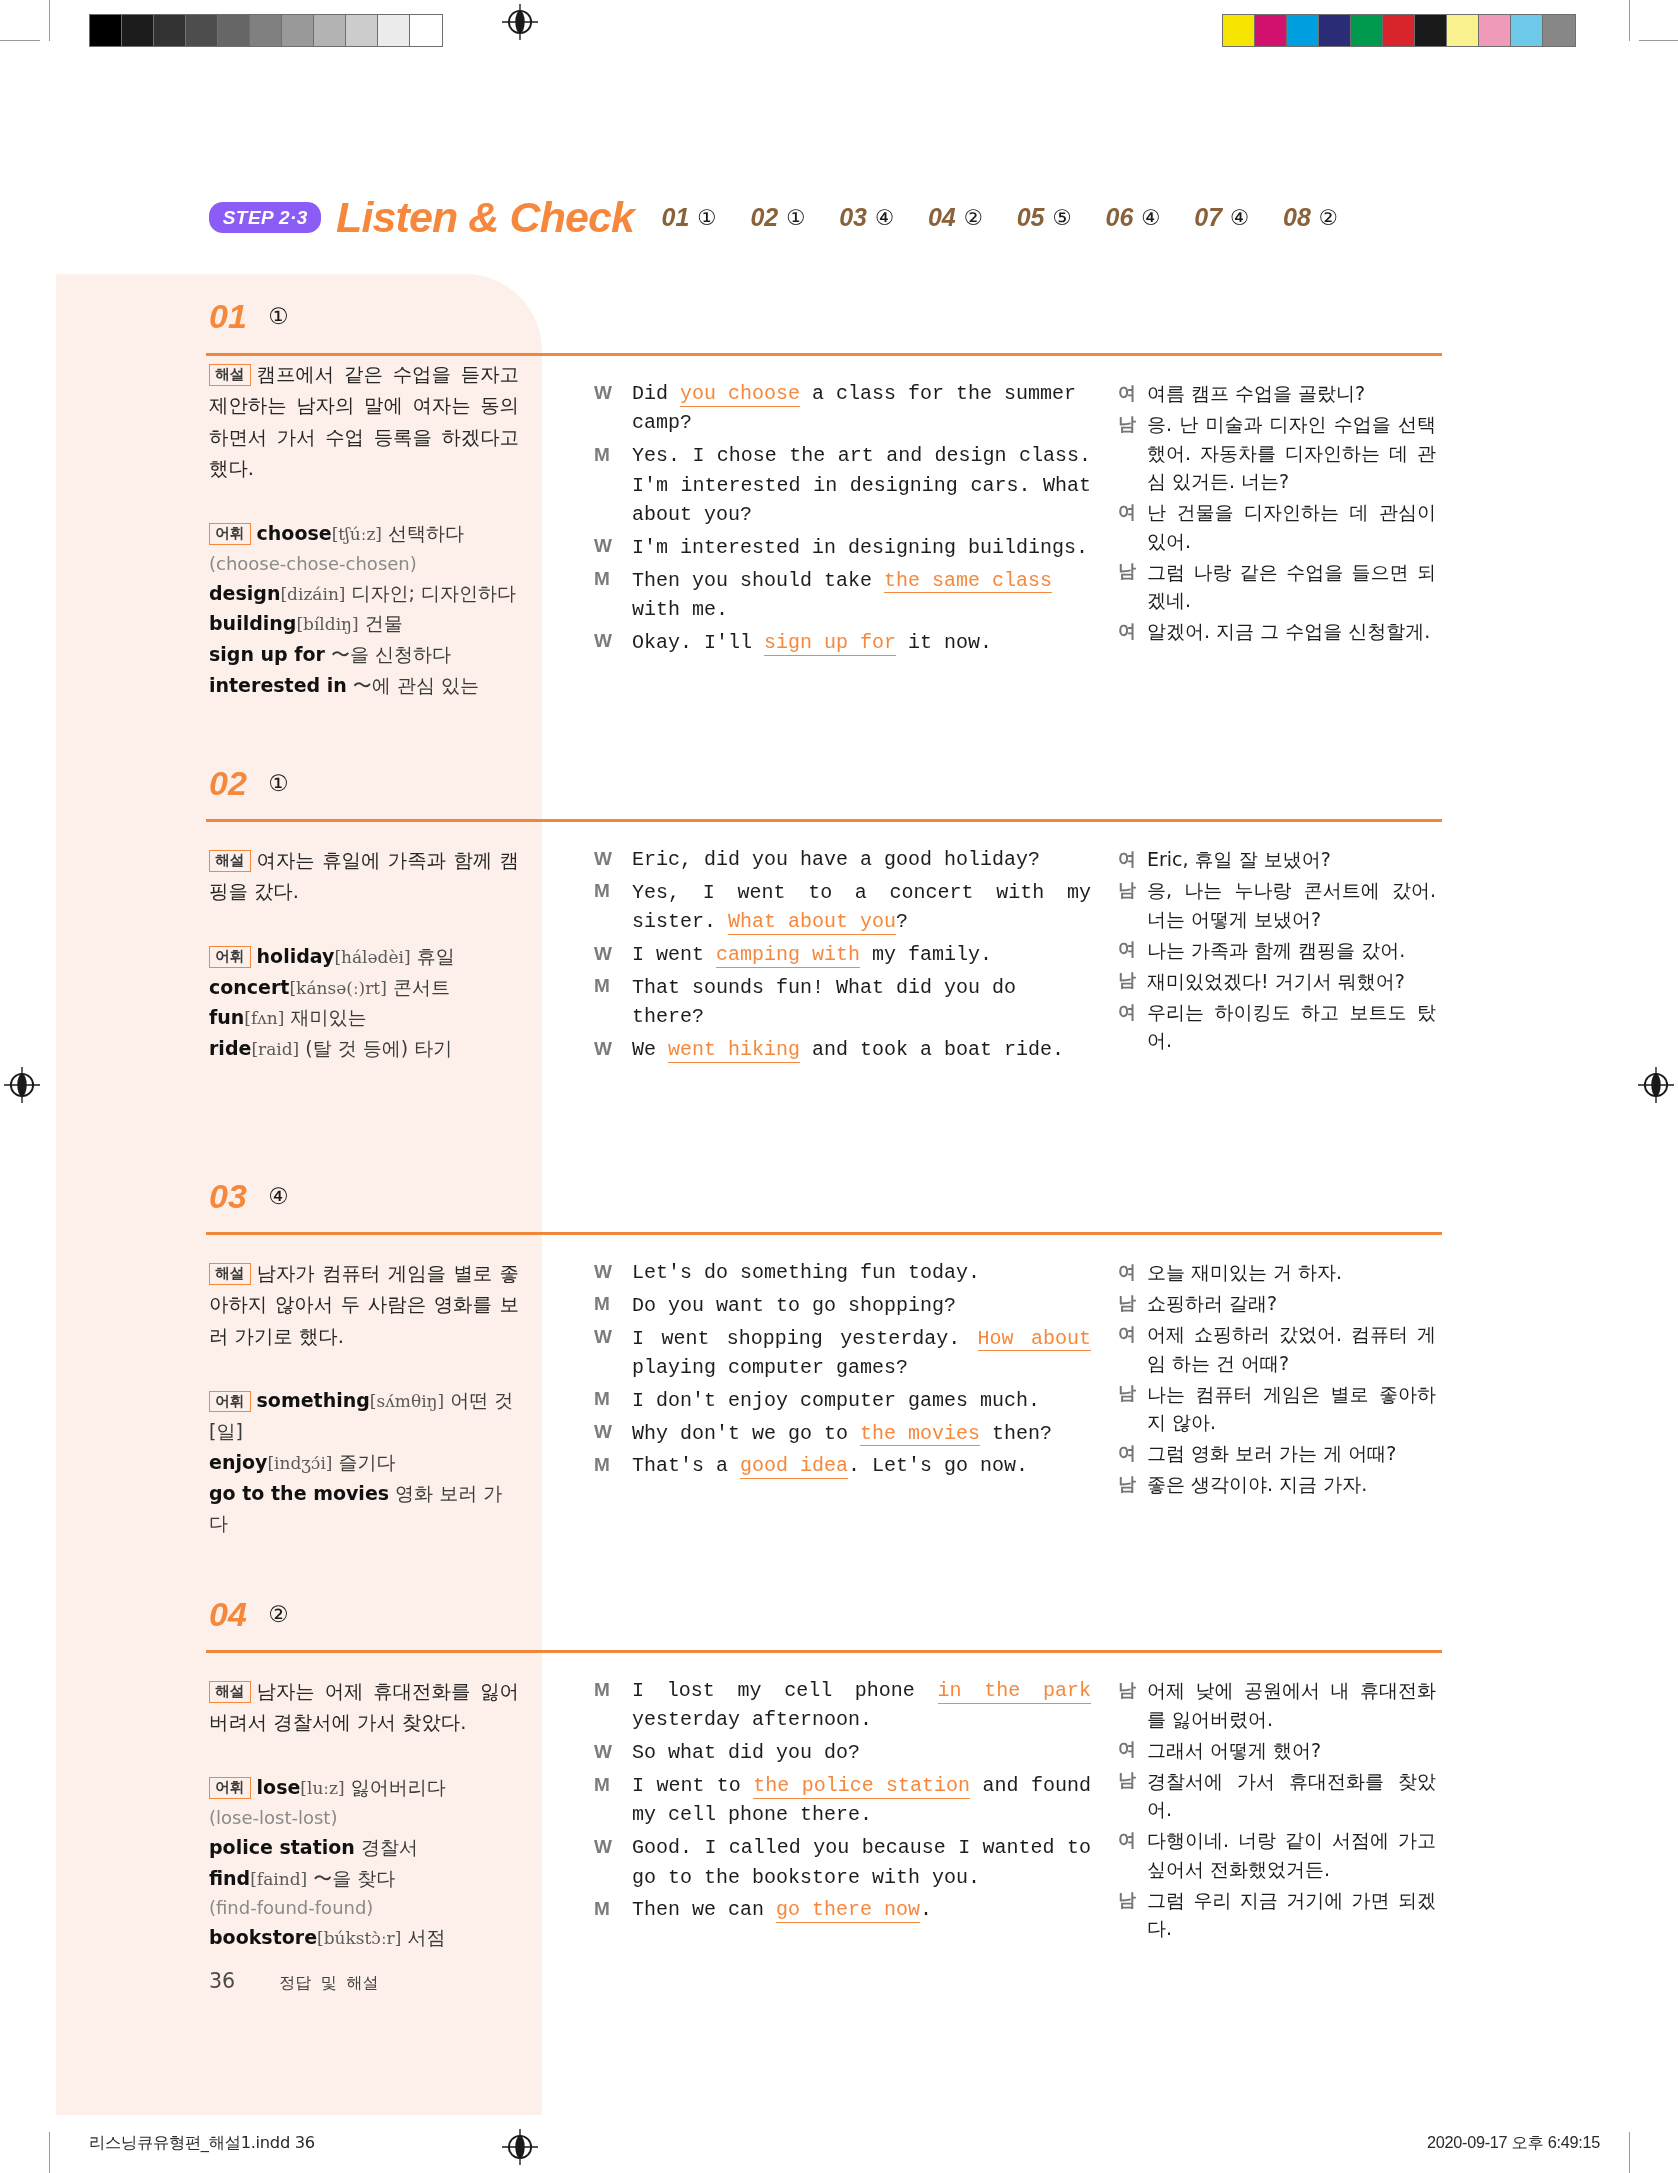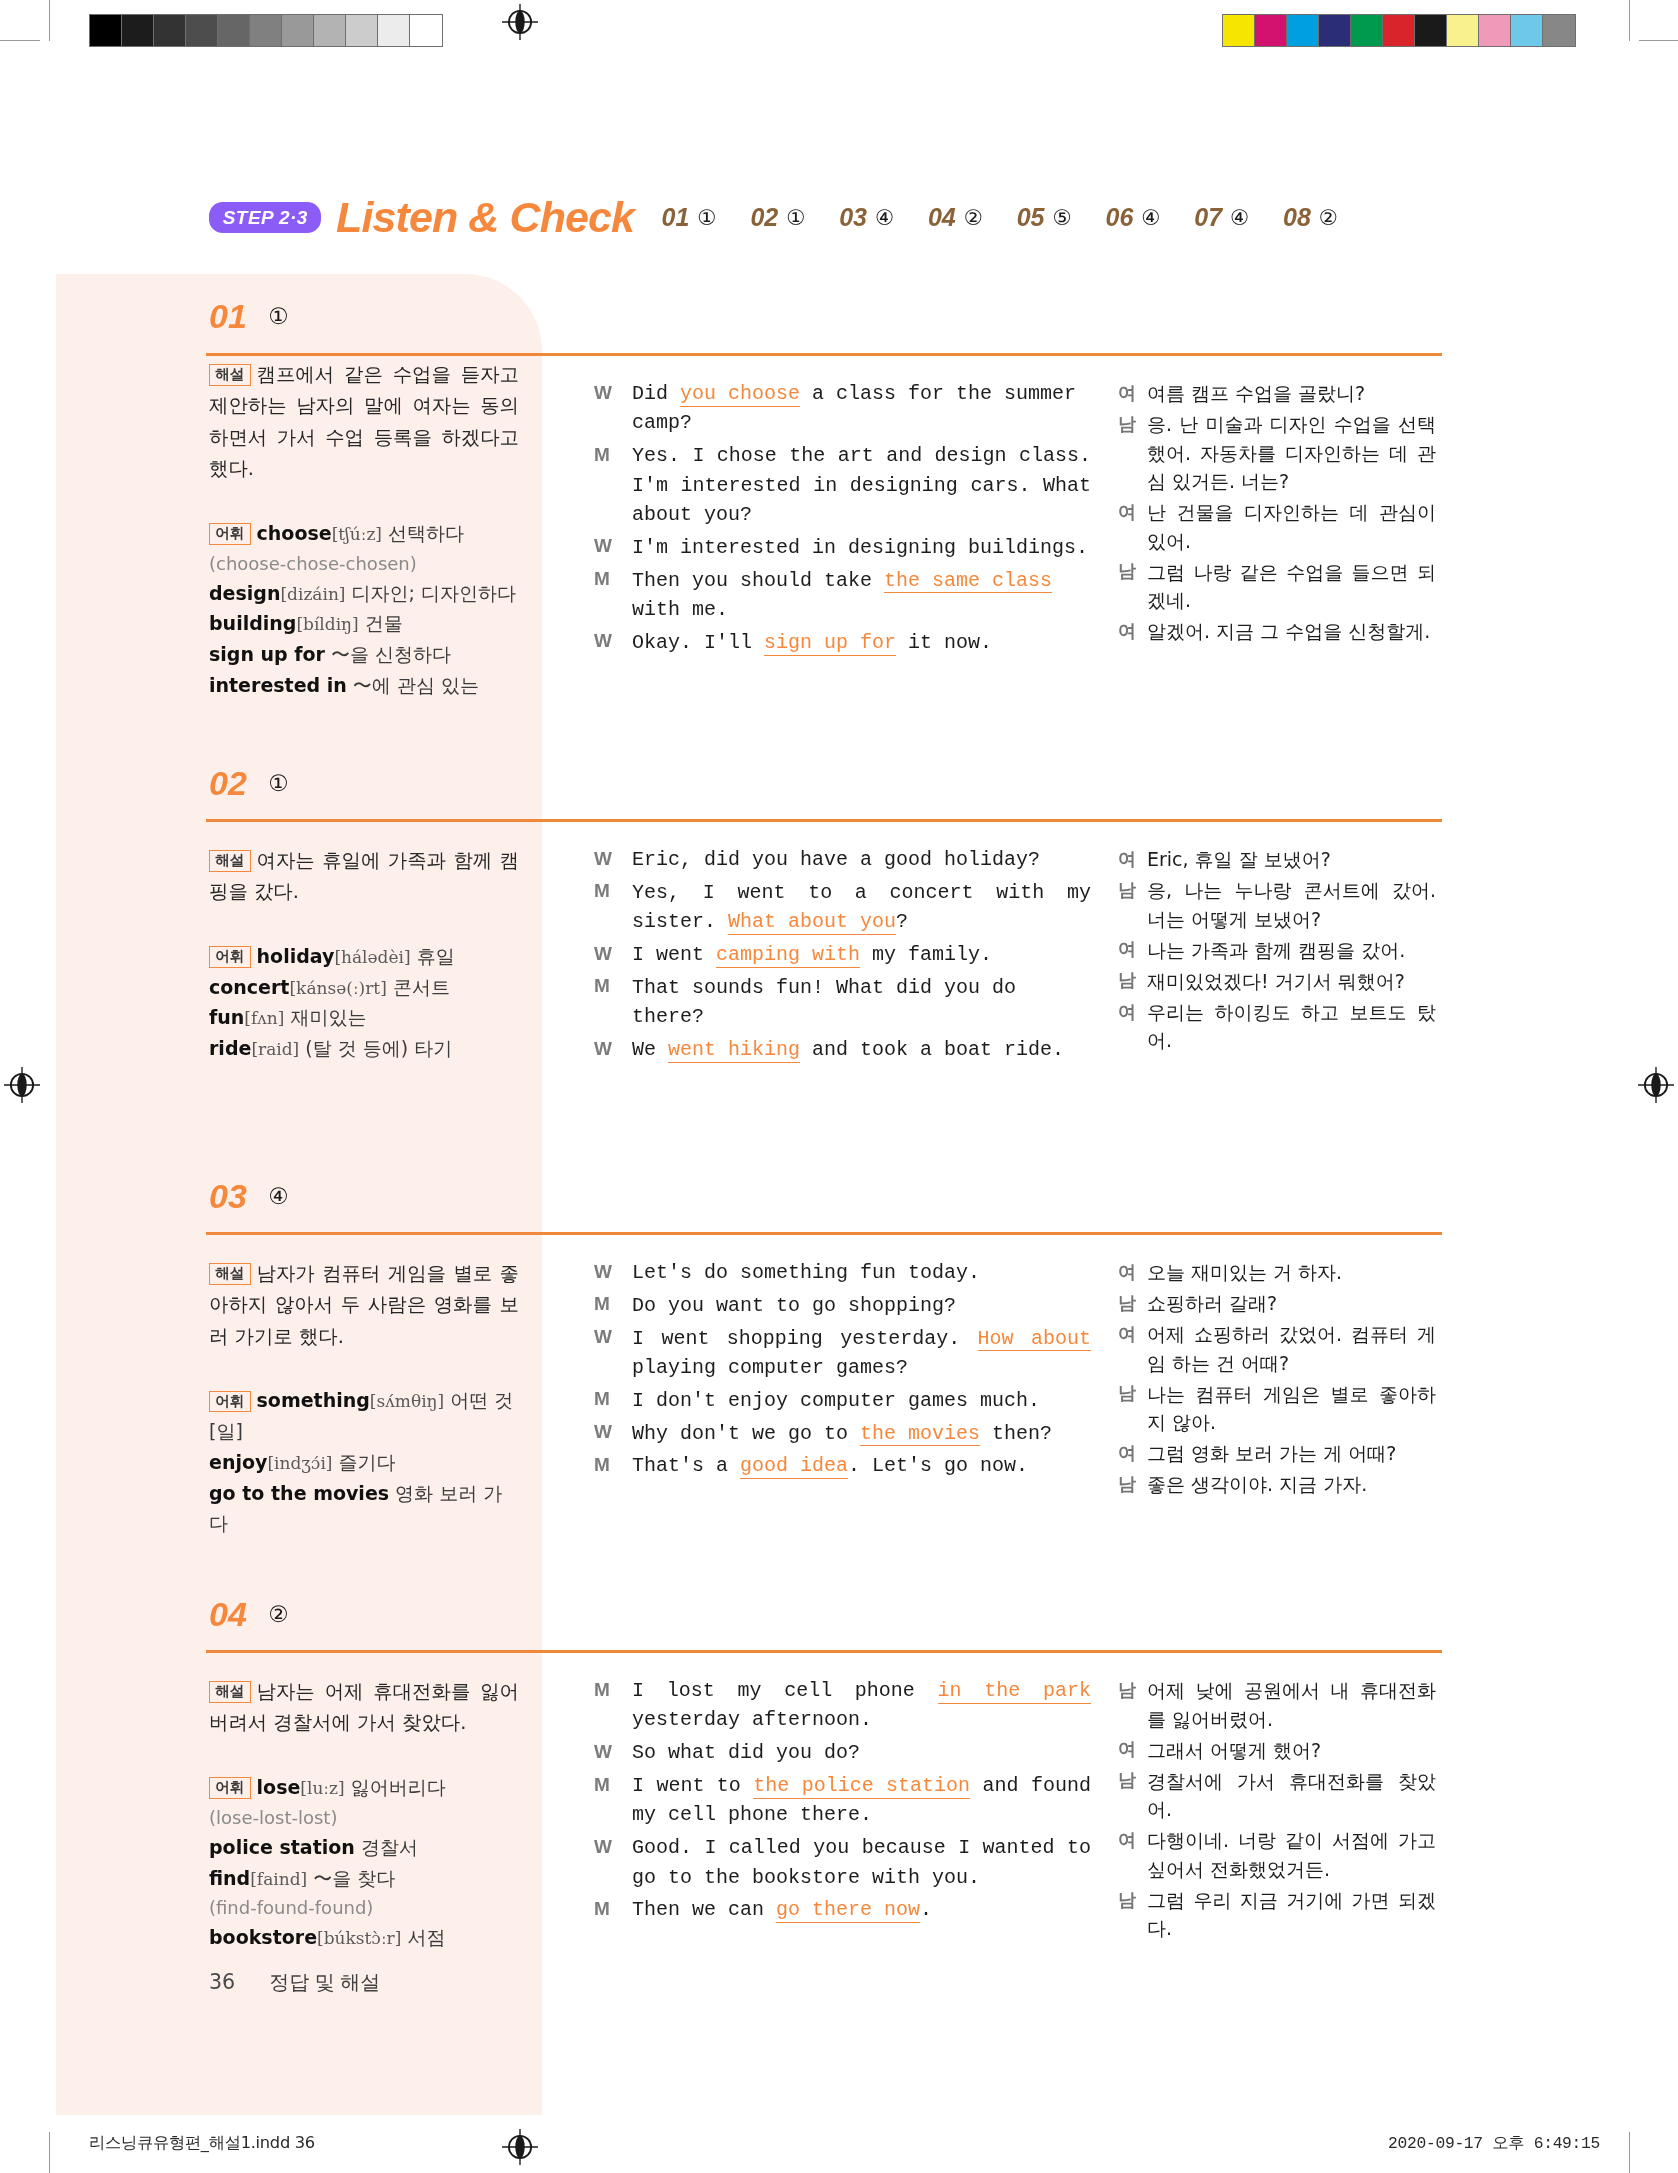--- a/index.html
+++ b/index.html
@@ -112,25 +112,25 @@
   .kr-txt {
     flex: 1; font-size: 19px; line-height: 1.5; color: #1d1d1d;
     text-align: justify; text-justify: inter-word;
     font-family: "DejaVu Sans", sans-serif;
   }
   .kr-txt.nojust { text-align: left; }
 
   
   .page-foot { position: absolute; left: 209px; top: 1969px; display: flex; align-items: baseline; }
   .page-num { font-size: 20.6px; color: #4a4a4a; font-family: "DejaVu Sans", sans-serif; }
-  .foot-label { margin-left: 34px; font-size: 20px; color: #3f3f3f; font-family: Liberation Sans, sans-serif; }
+  .foot-label { margin-left: 44px; font-size: 16px; color: #3f3f3f; font-family: Liberation Mono, monospace; }
 
   .print-foot { position: absolute; top: 2132px; width: 1679px; }
   .print-left { position: absolute; left: 89px; font-size: 16.3px; color: #2a2a2a; font-family: "DejaVu Sans", sans-serif; letter-spacing: -0.3px; }
-  .print-right { position: absolute; right: 79px; font-size: 16.3px; color: #2a2a2a; font-family: Liberation Mono, monospace; letter-spacing: -0.3px; }
+  .print-right { position: absolute; right: 79px; font-size: 16.3px; color: #2a2a2a; font-family: Liberation Sans, sans-serif; letter-spacing: -0.3px; }
 </style>
 </head>
 <body>
 
 <div class="page">
 
   <div class="reg-bar" id="gray-bar">
       <div class="sw" style="background: rgb(0, 0, 0);"></div>
       <div class="sw" style="background: rgb(28, 28, 28);"></div>
       <div class="sw" style="background: rgb(51, 51, 51);"></div>

